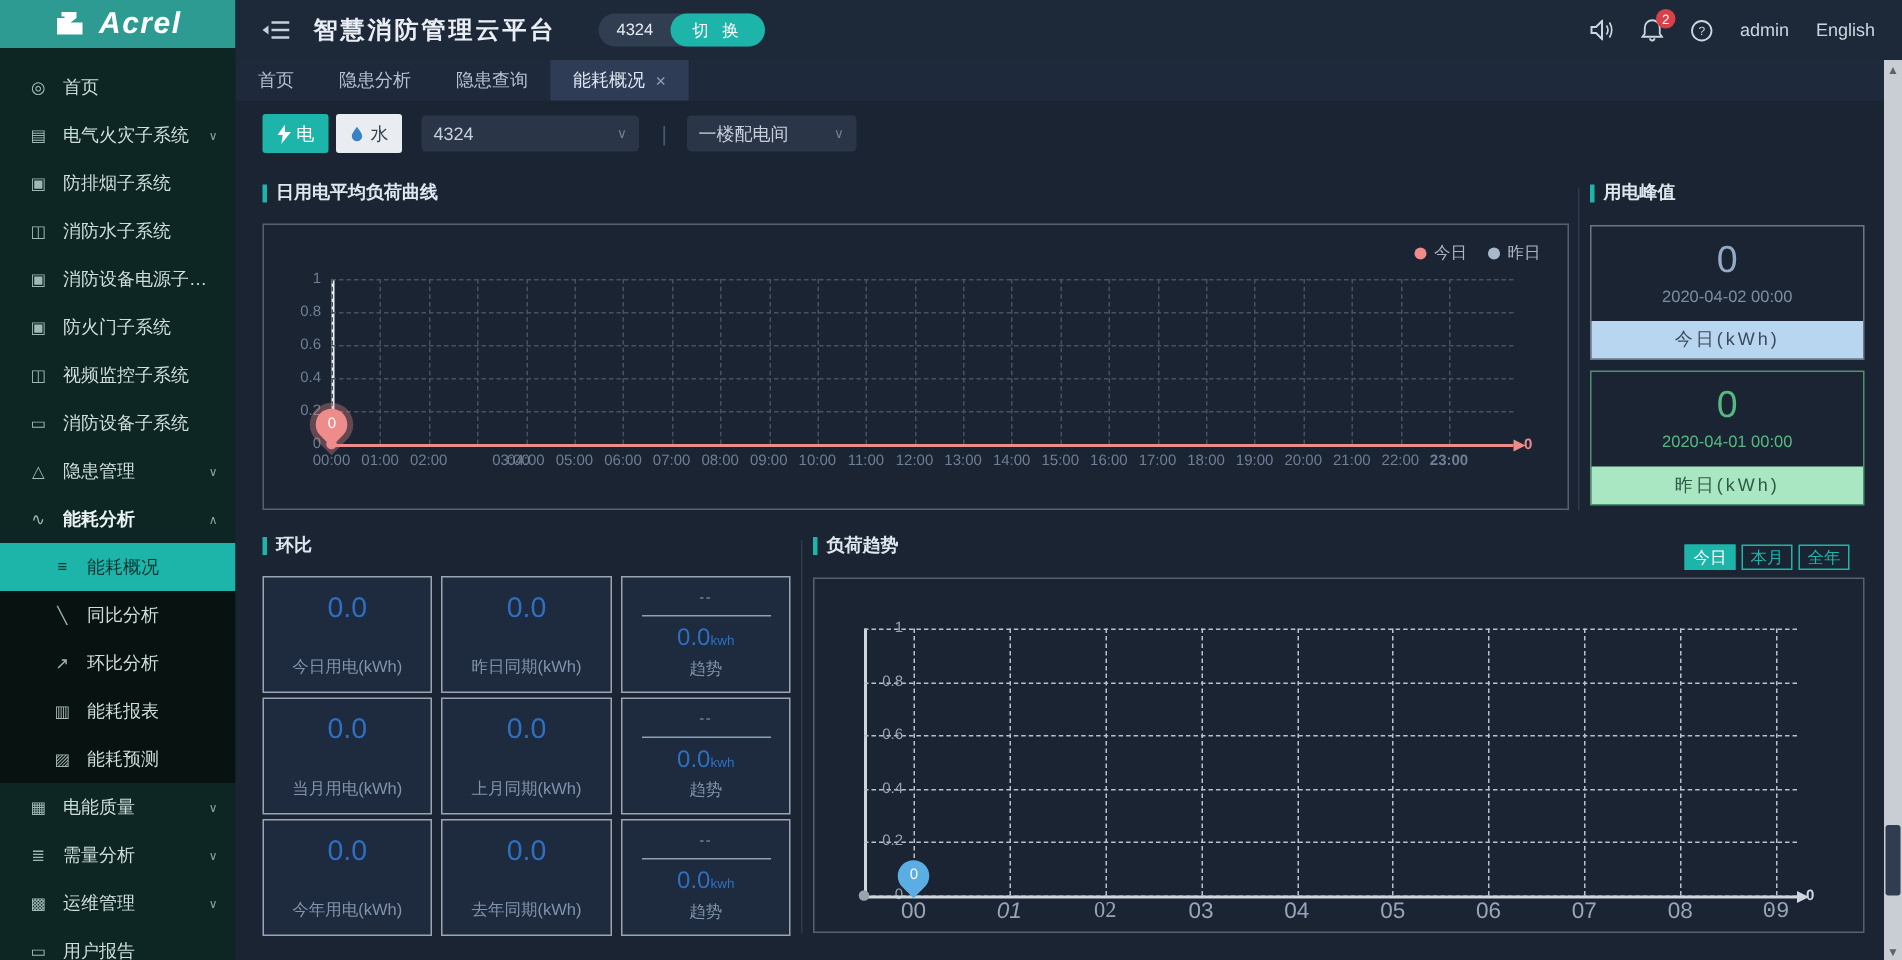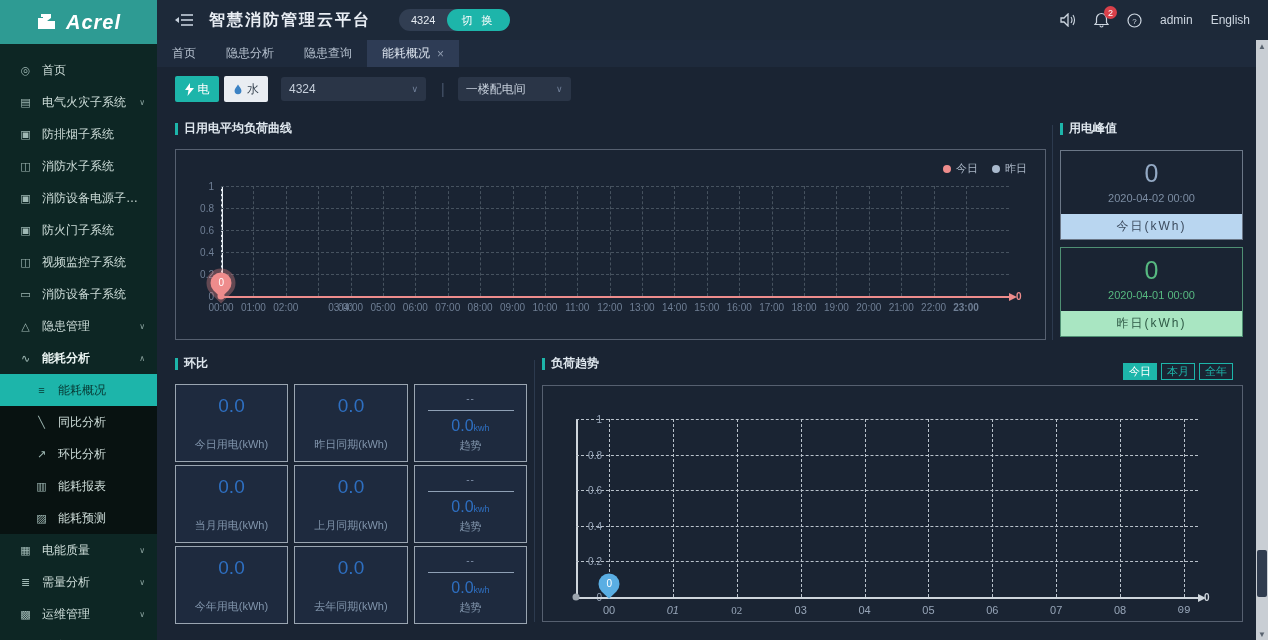--- a/index.html
+++ b/index.html
@@ -5,21 +5,21 @@
   :root{
     --accent:#1db5aa; --brand-teal:#2e9b93; --pink:#ee8c8c; --legend-gray:#a9b9cd;
     --value-blue:#2e6fc1; --green:#57b981; --footer-blue:#b9d6f0; --footer-green:#a9e6c2; --alert-red:#d9404a;
   }
   *{margin:0;padding:0;box-sizing:border-box;font-family:"Liberation Sans","DejaVu Sans",sans-serif;}
   html,body{width:1268px;height:640px;overflow:hidden;background:#1a2433;}
   .app{position:relative;width:1268px;height:640px;background:#1a2433;overflow:hidden;}
 
   
   .sidebar{position:absolute;left:0;top:0;width:157px;height:640px;background:#0d2624;overflow:hidden;z-index:5;}
-  .logo{height:44px;background:var(--brand-teal,#2e9b93);display:flex;align-items:center;justify-content:center;gap:6px;}
+  .logo{height:32px;background:var(--brand-teal,#2e9b93);display:flex;align-items:center;justify-content:center;gap:6px;}
   .logo-text{color:#fff;font-size:20px;font-weight:bold;font-style:italic;letter-spacing:1px;}
   .menu{padding-top:10px;}
   .mi{display:flex;align-items:center;height:32px;padding:0 12px 0 18px;font-size:12px;color:#cfdeda;cursor:pointer;white-space:nowrap;}
   .mi-ic{width:15px;margin-right:9px;font-size:11px;color:#9fb8b4;text-align:center;flex:none;}
   .mi-lb{overflow:hidden;text-overflow:ellipsis;}
   .mi-ch{margin-left:auto;font-size:8px;color:#8aa29e;padding-left:4px;}
   .submenu{background:#081211;}
   .smi{padding-left:34px;}
   .smi.active{background:var(--accent,#1db5aa);color:#073631;}
   .smi.active .mi-ic{color:#073631;}
@@ -66,21 +66,21 @@
   .lg-item{display:flex;align-items:center;gap:5px;font-size:11px;color:#aab6c6;cursor:pointer;}
   .lg-dot{width:8px;height:8px;border-radius:50%;}
 
   .plot{position:absolute;}
   #lc-plot{left:45px;top:36px;width:745px;height:110px;--grid:#46525f;--lab:#6f7f95;}
   #tr-plot{left:66px;top:33px;width:575px;height:178px;--grid:#b9c2cb;--lab:#97a5b8;}
   .vline{position:absolute;top:0;bottom:0;width:0;border-left:1px dashed var(--grid);}
   .hline{position:absolute;height:0;border-top:1px dashed var(--grid);left:0;right:-43px;}
   #tr-plot .hline{left:-33px;right:-14px;}
   .xlab{position:absolute;bottom:-17px;transform:translateX(-50%);font-size:10px;color:var(--lab);white-space:nowrap;}
-  #tr-plot .xlab{bottom:-19px;font-size:11px;}
+  #tr-plot .xlab{bottom:-19px;font-size:15px;}
   .ylab{position:absolute;left:-7px;transform:translate(-100%,-50%);font-size:10px;color:var(--lab);}
   .yaxis{position:absolute;top:0;bottom:0;width:0;border-left:2px solid #e8eef4;}
   #tr-plot .yaxis{left:-33px;border-left:2px solid #cfd6dd;}
 
   .baseline{position:absolute;height:0;}
   .lc-base{left:45px;top:146px;width:788px;border-top:2px solid var(--pink,#ee8c8c);}
   .tr-base{left:33px;top:211px;width:622px;border-top:2px solid #cfd6dd;}
   .arrow{position:absolute;top:-5px;right:-8px;width:0;height:0;border-left:8px solid var(--pink,#ee8c8c);border-top:4px solid transparent;border-bottom:4px solid transparent;}
   .tr-base .arrow{border-left-color:#cfd6dd;}
   .end-val{position:absolute;font-size:10px;font-weight:bold;}

